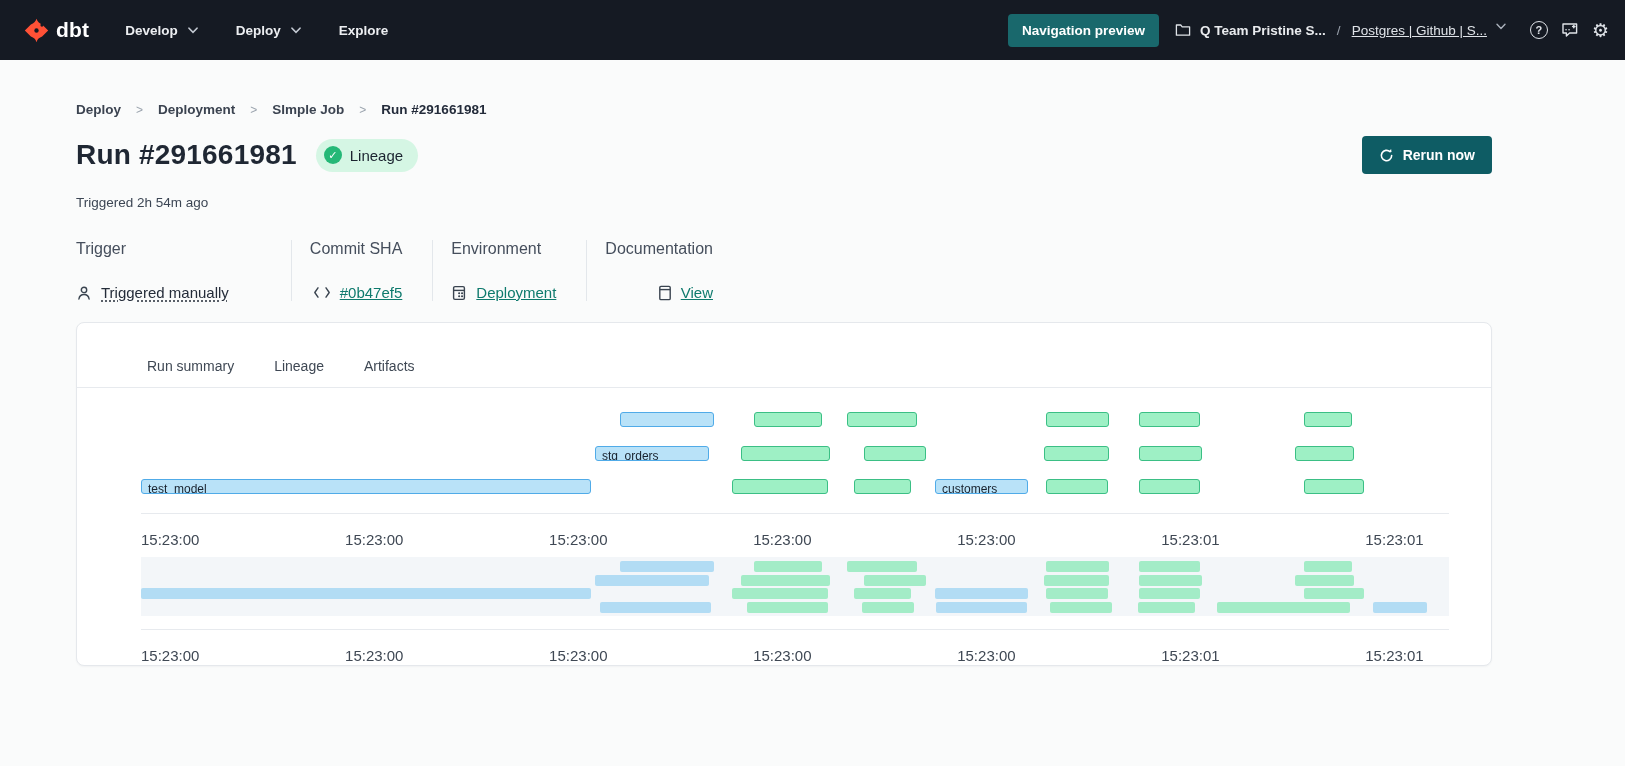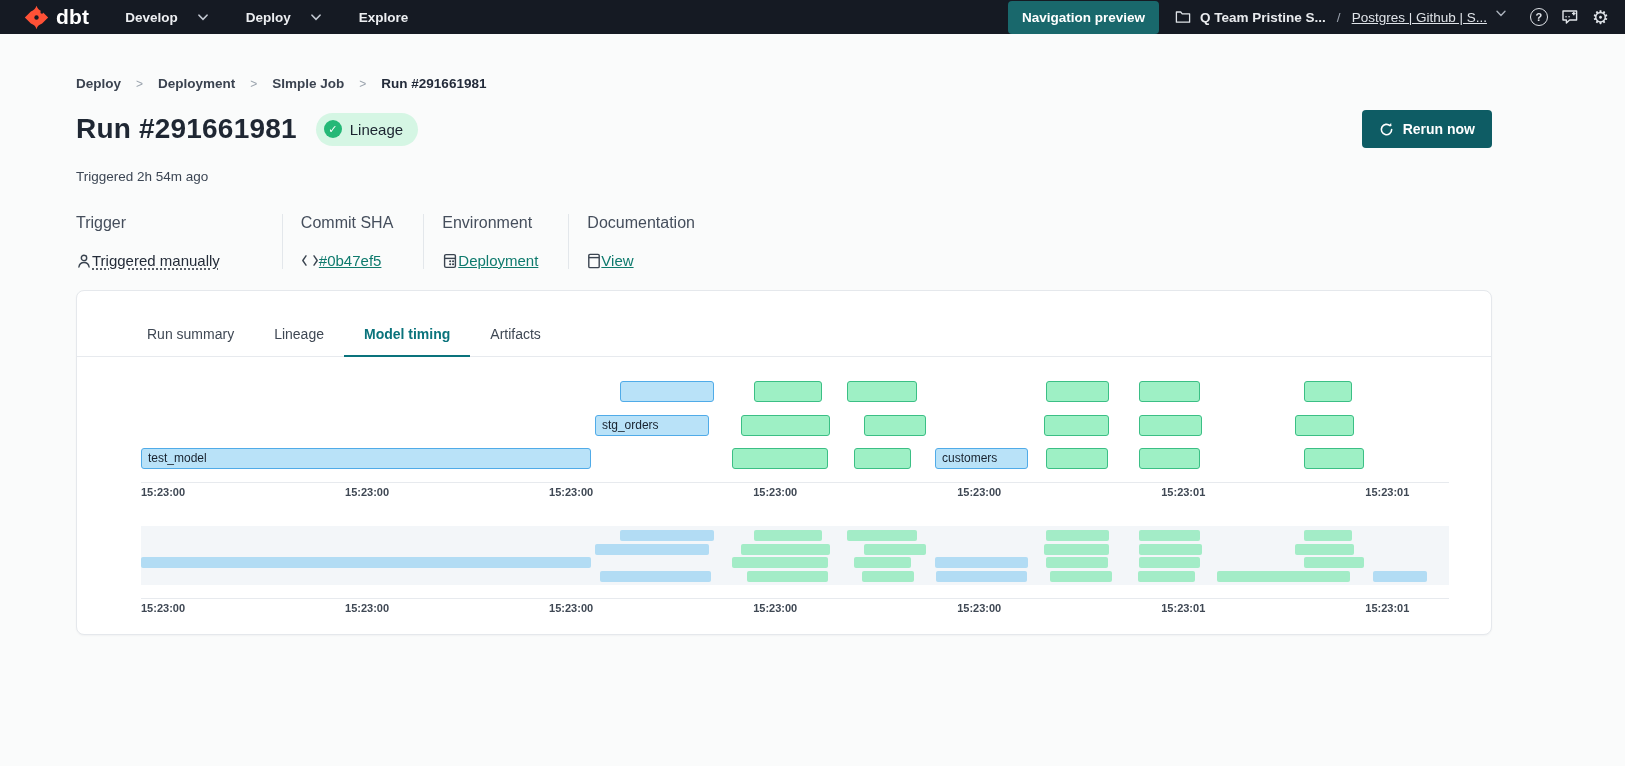--- a/index.html
+++ b/index.html
@@ -4,25 +4,25 @@
 <style>
   * { box-sizing: border-box; }
   html,body { margin:0; padding:0; }
   body {
     width:1625px; height:766px; overflow:hidden;
     background:#fafbfb;
     font-family:"Liberation Sans","DejaVu Sans",sans-serif;
     color:#1f2733;
   }
   
-  .navbar { height:34px; background:#151a23; display:flex; align-items:center; padding:0 16px; }
+  .navbar { height:60px; background:#151a23; display:flex; align-items:center; padding:0 16px; }
   .logo { display:flex; align-items:center; gap:7px; margin:0 36px 0 8px; }
   .logo-text { color:#fff; font-size:21px; font-weight:700; letter-spacing:.2px; }
   .nav-menu { display:flex; gap:38px; align-items:center; }
-  .nav-item { color:#eceef1; font-size:13.5px; font-weight:700; display:flex; align-items:center; gap:20px; cursor:pointer; }
+  .nav-item { color:#eceef1; font-size:13.5px; font-weight:700; display:flex; align-items:center; gap:10px; cursor:pointer; }
   .nav-right { margin-left:auto; display:flex; align-items:center; gap:16px; }
   .nav-preview-btn { background:#19686c; color:#fff; border:none; font-family:inherit;
     font-size:13.5px; font-weight:700; padding:9px 14px; border-radius:4px; cursor:pointer; }
   .acct { display:flex; align-items:flex-start; gap:9px; color:#e9ebee; font-size:13.5px; font-weight:700; cursor:pointer; }
   .acct .sep { color:#9aa1ac; font-weight:400; padding:0 2px; }
   .nav-icons { display:flex; align-items:center; gap:13px; margin-left:8px; }
   .help-circle { width:18px; height:18px; border:1.6px solid #dfe3e8; border-radius:50%;
     color:#dfe3e8; font-size:11px; font-weight:700; display:flex; align-items:center; justify-content:center; cursor:pointer; }
   .gear { color:#dfe3e8; font-size:19px; line-height:1; cursor:pointer; font-family:"DejaVu Sans",sans-serif; }
   
@@ -38,41 +38,41 @@
   .check-circle { width:18px; height:18px; border-radius:50%; background:#25b877; color:#fff;
     font-size:11px; font-weight:700; display:flex; align-items:center; justify-content:center; }
   .rerun-btn { margin-left:auto; background:#0e5c64; color:#fff; border:none; font-family:inherit;
     font-size:14px; font-weight:700; padding:11px 17px; border-radius:4px; display:flex; align-items:center; gap:9px; cursor:pointer; }
   .subtitle { margin-top:21px; font-size:13.5px; color:#3c4654; }
   
   .meta-row { margin-top:30px; display:flex; }
   .meta-col { padding:0 30px 0 18px; border-left:1px solid #e3e7eb; }
   .meta-col:first-child { padding-left:0; border-left:none; padding-right:62px; }
   .meta-label { font-size:16px; color:#454e5c; }
-  .meta-value { margin-top:20px; display:flex; align-items:center; font-size:15px; color:#212936; }
+  .meta-value { margin-top:26px; display:flex; align-items:center; gap:9px; font-size:15px; color:#212936;justify-content:flex-end; }
   .meta-value .ic { display:flex; align-items:center; }
   .teal-link { color:#0e7a6d; text-decoration:underline; cursor:pointer; }
   .dotted-u { text-decoration:underline dotted; text-underline-offset:3px; cursor:default; color:#242c39; }
   
   .card { margin-top:21px; background:#fff; border:1px solid #e5e8ec; border-radius:8px;
     box-shadow:0 1px 2px rgba(20,30,40,.04); padding-bottom:10px; }
   .tabs { margin-top:22px; display:flex; padding:0 50px; border-bottom:1px solid #e7eaee; }
   .tab { padding:13px 20px; font-size:14px; color:#3f4854; cursor:pointer; }
   .tab.active { color:#0a737c; font-weight:700; border-bottom:2.5px solid #0a737c; margin-bottom:-1px; }
   
   .chart-wrap { padding:0 42px 0 64px; }
   .gantt { margin-top:24px; }
   .gantt-row { position:relative; height:21px; margin-bottom:12.5px; }
-  .bar { position:absolute; top:0; height:21px; border-radius:3px; font-size:12px; line-height:19px;
+  .bar { position:absolute; top:0; height:15px; border-radius:3px; font-size:12px; line-height:19px;
     color:#18222e; padding-left:6px; white-space:nowrap; overflow:hidden; cursor:pointer; }
   .bar.blue { background:#b9e2f8; border:1px solid #50abe8; }
   .bar.green { background:#9ef0c5; border:1px solid #3bbf85; }
   .axis { position:relative; border-top:1px solid #e7eaee; margin-top:13px; height:44px; }
   .axis.mini-axis { height:26px; }
-  .axis-lbl { position:absolute; top:3px; font-size:11px; color:#3f4854; white-space:nowrap;font-weight:bold; }
+  .axis-lbl { position:absolute; top:17px; font-size:15px; color:#3f4854; white-space:nowrap; }
   
   .mini { background:#f3f6f9; padding:4px 0 3px 0; cursor:pointer; }
   .mini-row { position:relative; height:11px; margin-bottom:2.5px; }
   .mini-row:last-child { margin-bottom:0; }
   .mini-bar { position:absolute; top:0; height:11px; border-radius:2px; }
   .mini-bar.blue { background:#b2dcf4; }
   .mini-bar.green { background:#a3ecc7; }
 </style>
 </head>
 <body>
@@ -206,21 +206,20 @@
         </span>
         <span class="teal-link">View</span>
       </div>
     </div>
   </div>
 
   <div class="card">
     <div class="tabs">
       <div class="tab">Run summary</div>
       <div class="tab">Lineage</div>
-      <div class="tab active">Model timing</div>
       <div class="tab">Artifacts</div>
     </div>
 
     <div class="chart-wrap">
       <div class="gantt" id="gantt">
           <div class="gantt-row">
             <div class="bar blue" style="left: 36.6%; width: 7.2%;"></div>
             <div class="bar green" style="left: 46.9%; width: 5.2%;"></div>
             <div class="bar green" style="left: 54%; width: 5.3%;"></div>
             <div class="bar green" style="left: 69.2%; width: 4.8%;"></div>

